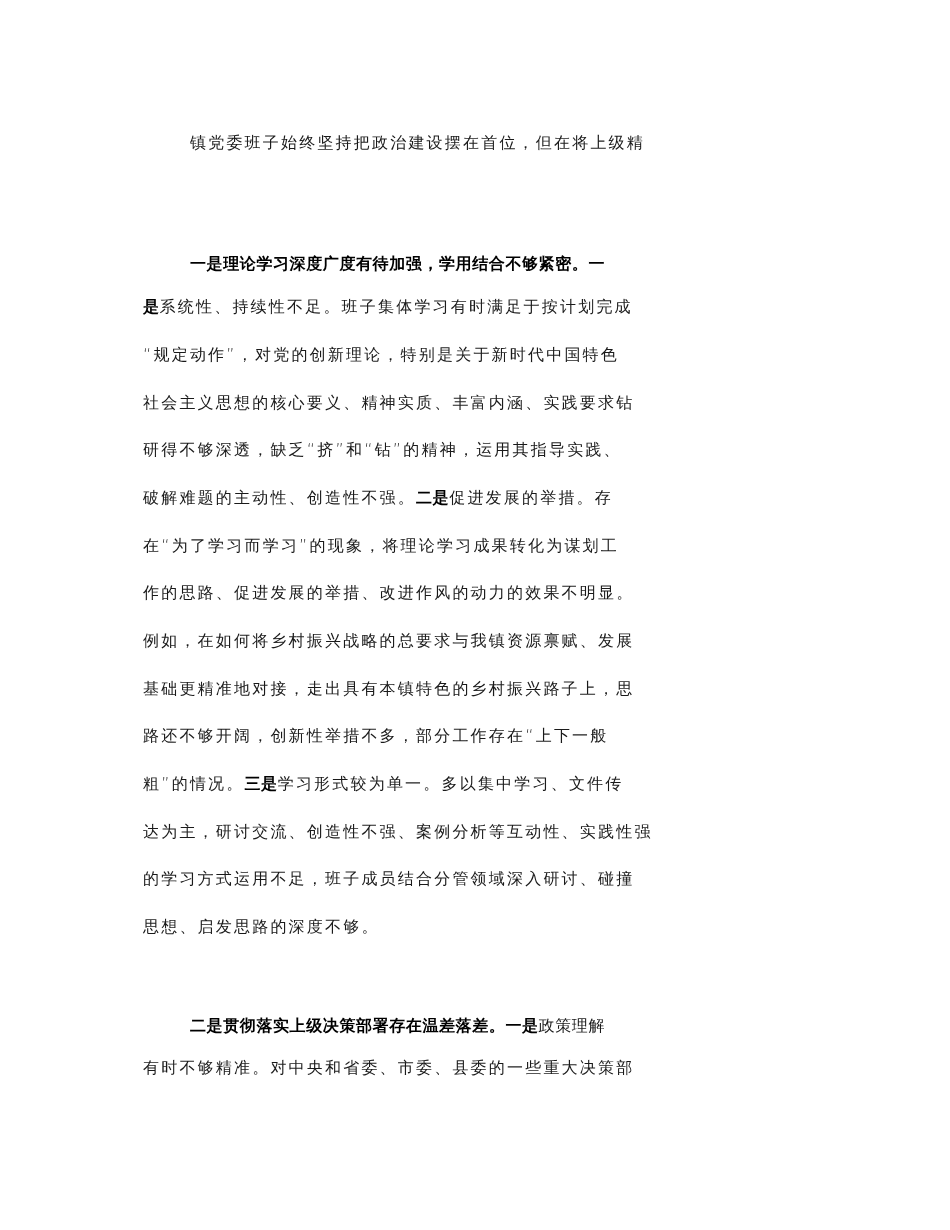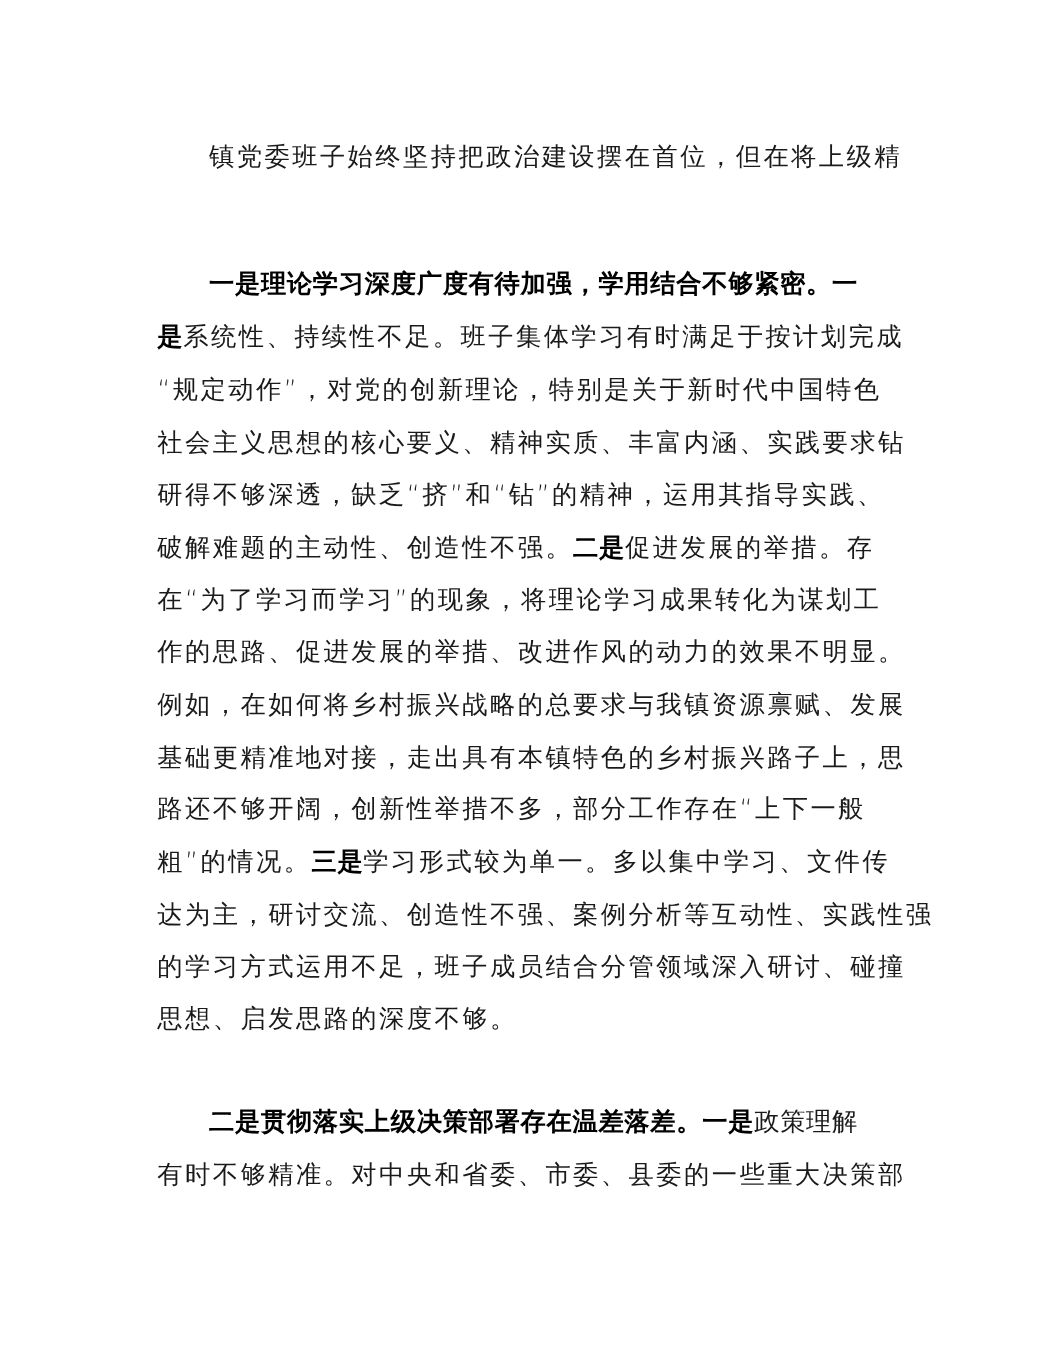--- a/index.html
+++ b/index.html
@@ -1,23 +1,23 @@
 <!DOCTYPE html>
 <html><head>
 <meta charset="utf-8">
 <style>
   html, body { margin: 0; padding: 0; background: #ffffff; }
   body { width: 950px; height: 1230px; position: relative; overflow: hidden;
          font-family: "DejaVu Sans", "Liberation Sans", sans-serif; color: #1a1a1a; }
   .page { position: absolute; left: 0; top: 0; width: 950px; height: 1230px; background: #fff; }
-  .line { position: absolute; left: 143px; width: 680px; font-size: 23px; line-height: 30px;
+  .line { position: absolute; left: 143px; width: 680px; font-size: 16px; line-height: 30px;
           white-space: nowrap; letter-spacing: 2.2px; font-weight: 300; }
   .line.indent { left: 190px; width: 633px; }
   .b { font-weight: 700; letter-spacing: 0.6px; color: #000; }
-  .line.head { letter-spacing: 0.6px; }
+  .line.head { letter-spacing: 0.6px; margin-top: 6px; }
 </style>
 </head>
 <body>
 
 <div class="page">
 
   <div class="line indent" style="top:128px">
     <span>镇党委班子始终坚持把政治建设摆在首位，但在将上级精</span>
   </div>
 

